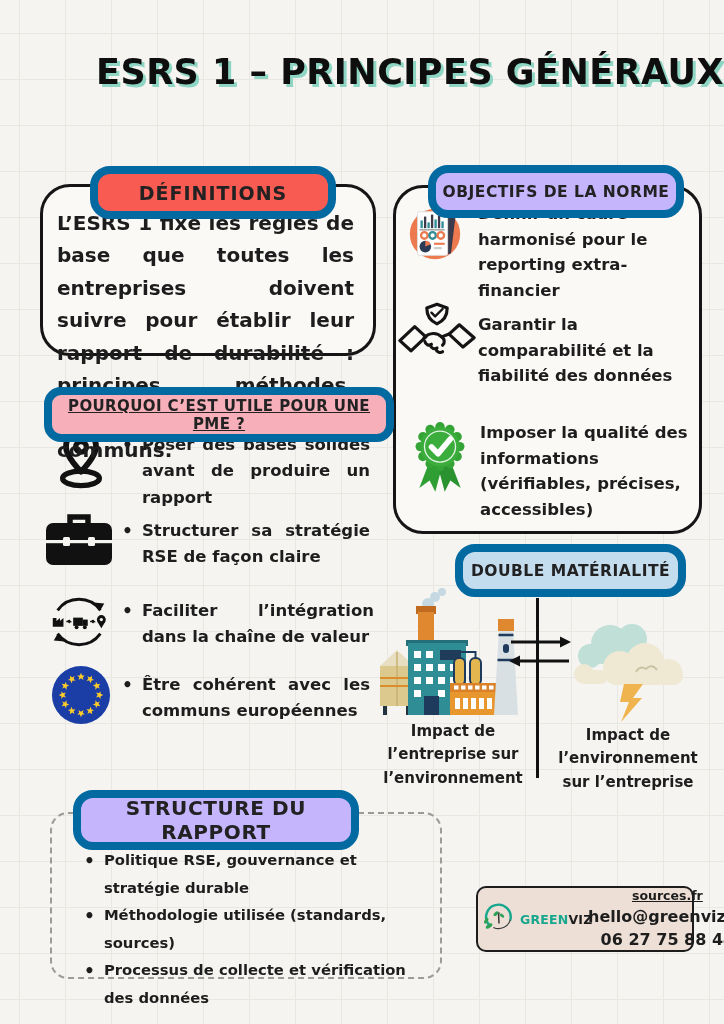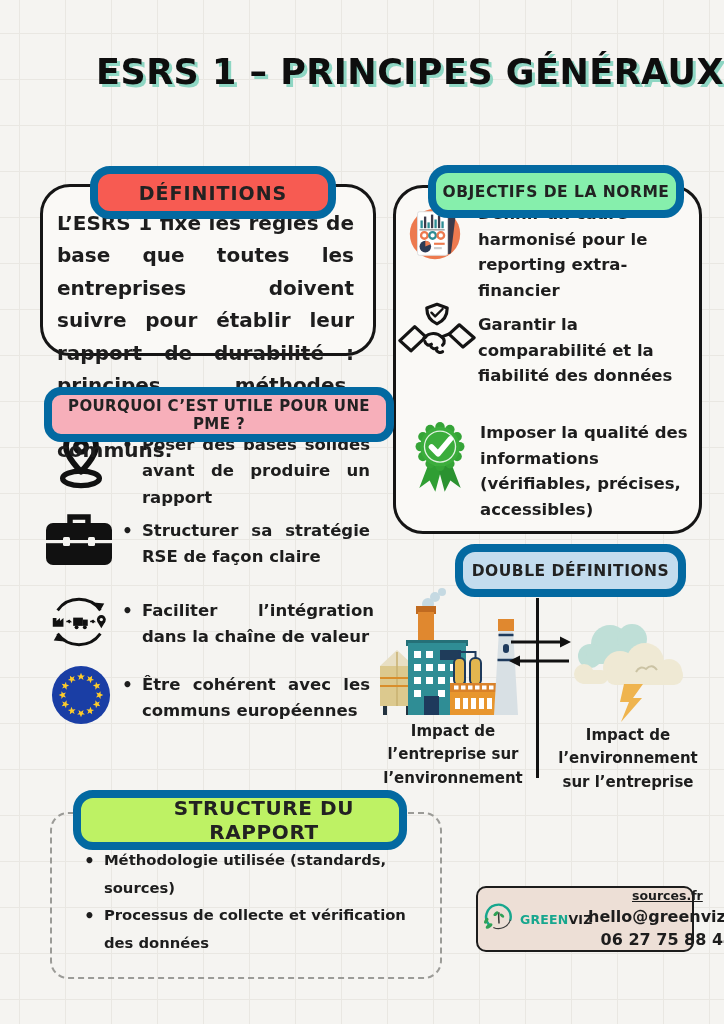--- a/index.html
+++ b/index.html
@@ -24,31 +24,31 @@
     border:8px solid #0369a1;border-radius:20px;
     display:flex;align-items:center;justify-content:center;
     font-weight:800;color:#222;z-index:3;text-align:center;
   }
   .panel{
     background:#FAF9F6;border:3px solid #151515;border-radius:30px;z-index:1;
   }
   .def-pill{left:90px;top:166px;width:230px;height:37px;background:#F75B52;font-size:19px;letter-spacing:1px;}
   .def-panel{left:40px;top:184px;width:330px;height:166px;}
   .def-text{left:57px;top:207px;width:297px;font-size:20px;font-weight:700;line-height:1.62;text-align:justify;z-index:2;}
-  .obj-pill{left:428px;top:165px;width:240px;height:37px;background:#86efac;font-size:15.5px;letter-spacing:.5px;}
+  .obj-pill{left:428px;top:165px;width:240px;height:37px;background:#c4b5fd;font-size:15.5px;letter-spacing:.5px;}
   .obj-panel{left:393px;top:185px;width:303px;height:343px;}
   .obj-item-text{font-size:16.5px;font-weight:800;line-height:1.55;z-index:2;}
-  .why-pill{left:44px;top:387px;width:334px;height:39px;background:#F7AFBA;font-size:15px;letter-spacing:.4px;border-radius:17px;}
+  .why-pill{left:44px;top:387px;width:334px;height:39px;background:#F7AFBA;font-size:15px;letter-spacing:.4px;border-radius:17px;text-decoration:underline;}
   .why-text{font-size:16.5px;font-weight:800;line-height:1.6;text-align:justify;}
   .why-text .li{display:flex;}
   .bullet-dot::before{content:"•";margin-right:9px;font-size:17px;}
   .dm-pill{left:455px;top:544px;width:215px;height:37px;background:#C3DCEE;font-size:15.5px;letter-spacing:.5px;}
   .dm-caption{font-size:15px;font-weight:800;text-align:center;line-height:1.55;}
   .vline{left:536px;top:598px;width:3px;height:180px;background:#111;}
-  .struct-pill{left:73px;top:790px;width:270px;height:44px;background:#bef264;font-size:20px;letter-spacing:.6px;padding-left:48px;}
+  .struct-pill{left:73px;top:790px;width:270px;height:44px;background:#c4b5fd;font-size:20px;letter-spacing:.6px;}
   .struct-box{left:50px;top:812px;width:388px;height:163px;border:2px dashed #9b9b97;border-radius:18px;z-index:1;}
   .struct-list{left:84px;top:846px;width:345px;font-size:14.8px;font-weight:800;line-height:1.86;z-index:2;}
   .struct-list .li{display:flex;}
   .footer-card{
     left:476px;top:886px;width:214px;height:62px;background:#EDDFD6;
     border:2.5px solid #1c1c1c;border-radius:10px;display:flex;align-items:center;z-index:2;
   }
   .brand{display:flex;align-items:center;gap:4px;padding-left:4px;width:102px;}
   .brand-name{font-size:12.5px;font-weight:800;letter-spacing:.2px;}
   .brand-green{color:#17A78E;}
@@ -215,21 +215,21 @@
     </g>
   </svg>
 </div>
 <div class="abs why-text" style="left:122px;top:672px;width:248px">
   <div class="li">
       <span class="bullet-dot"></span>
       <span>Être cohérent avec les communs européennes</span>
     </div>
 </div>
 
-<div class="abs pill dm-pill">DOUBLE DÉFINITIONS</div>
+<div class="abs pill dm-pill">DOUBLE MATÉRIALITÉ</div>
 
 <div class="abs" style="left:378px;top:588px">
   <svg width="145" height="132" viewBox="0 0 145 132">
     <g fill="#C5D9E2">
       <circle cx="50" cy="16" r="6"></circle>
         <circle cx="57" cy="9" r="5"></circle>
         <circle cx="64" cy="4" r="4"></circle>
     </g>
     <rect x="38" y="18" width="20" height="8" fill="#C06A20"></rect>
     <rect x="40" y="24" width="16" height="34" fill="#E0882F"></rect>
@@ -322,20 +322,24 @@
 </div>
 
 <div class="abs dm-caption" style="left:378px;top:720px;width:150px">Impact de l’entreprise sur l’environnement</div>
 <div class="abs dm-caption" style="left:548px;top:724px;width:160px">Impact de l’environnement sur l’entreprise</div>
 
 <div class="abs struct-box"></div>
 <div class="abs pill struct-pill">STRUCTURE DU RAPPORT</div>
 <div class="abs struct-list">
   <div class="li">
       <span class="bullet-dot"></span>
+      <span>Politique RSE, gouvernance et stratégie durable</span>
+    </div>
+  <div class="li">
+      <span class="bullet-dot"></span>
       <span>Méthodologie utilisée (standards, sources)</span>
     </div>
   <div class="li">
       <span class="bullet-dot"></span>
       <span>Processus de collecte et vérification des données</span>
     </div>
 
 </div>
 
 <div class="abs footer-card">

